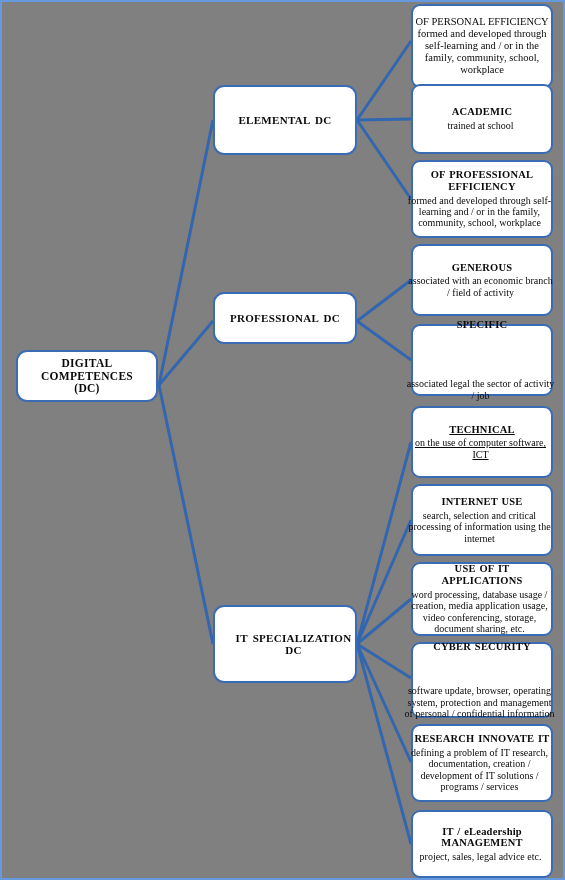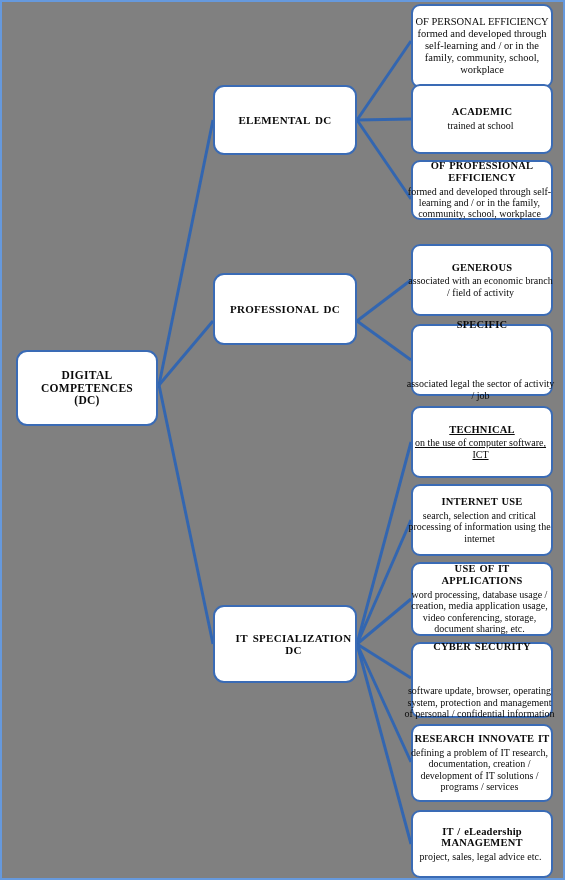--- a/index.html
+++ b/index.html
@@ -45,39 +45,39 @@
     font-weight: bold;
     letter-spacing: 0.3px;
     line-height: 1.12;
   }
   .node .desc {
     line-height: 1.14;
   }
   
   .root {
     left: 14px; top: 348px;
-    width: 142px; height: 76px;
+    width: 142px; height: 52px;
     border-width: 2px;
     border-radius: 11px;
   }
   .root .title {
     font-size: 11.5px;
     word-spacing: 2px;
   }
   
   .lvl2 {
     width: 144px; height: 68px;
     border-radius: 11px;
   }
   .lvl2 .title {
     font-size: 11px;
     word-spacing: 2px;
   }
   .n-elemental      { left: 211px; top: 83px;  height: 70px; }
-  .n-professional   { left: 211px; top: 271px; height: 72px; }
+  .n-professional   { left: 211px; top: 290px; height: 52px; }
   .n-itspec         { left: 211px; top: 603px; height: 78px; }
   .n-itspec .title  { font-size: 11px; padding-left: 17px; }
 
   
   .leaf {
     left: 409px;
     width: 142px;
     border-radius: 9px;
     padding: 2px 0;
   }
@@ -89,21 +89,21 @@
   .leaf .desc {
     font-size: 10px;
     margin-top: 2px;
     width: 148px;
     margin-left: -3px;
   }
   .leaf.tight .desc { width: 152px; margin-left: -5px; }
 
   .l1  { top: 2px;   height: 84px; }
   .l2  { top: 82px;  height: 70px; }
-  .l3  { top: 158px; height: 60px; }
+  .l3  { top: 158px; height: 78px; }
   .l4  { top: 242px; height: 72px; }
   .l5  { top: 322px; height: 72px; gap: 46px; }
   .l6  { top: 404px; height: 72px; text-decoration: underline; }
   .l7  { top: 482px; height: 72px; }
   .l8  { top: 560px; height: 74px; }
   .l9  { top: 640px; height: 76px; gap: 31px; }
   .l10 { top: 722px; height: 78px; }
   .l11 { top: 808px; height: 68px; }
 
   .l1 .title, .l3 .title { display:inline; }

